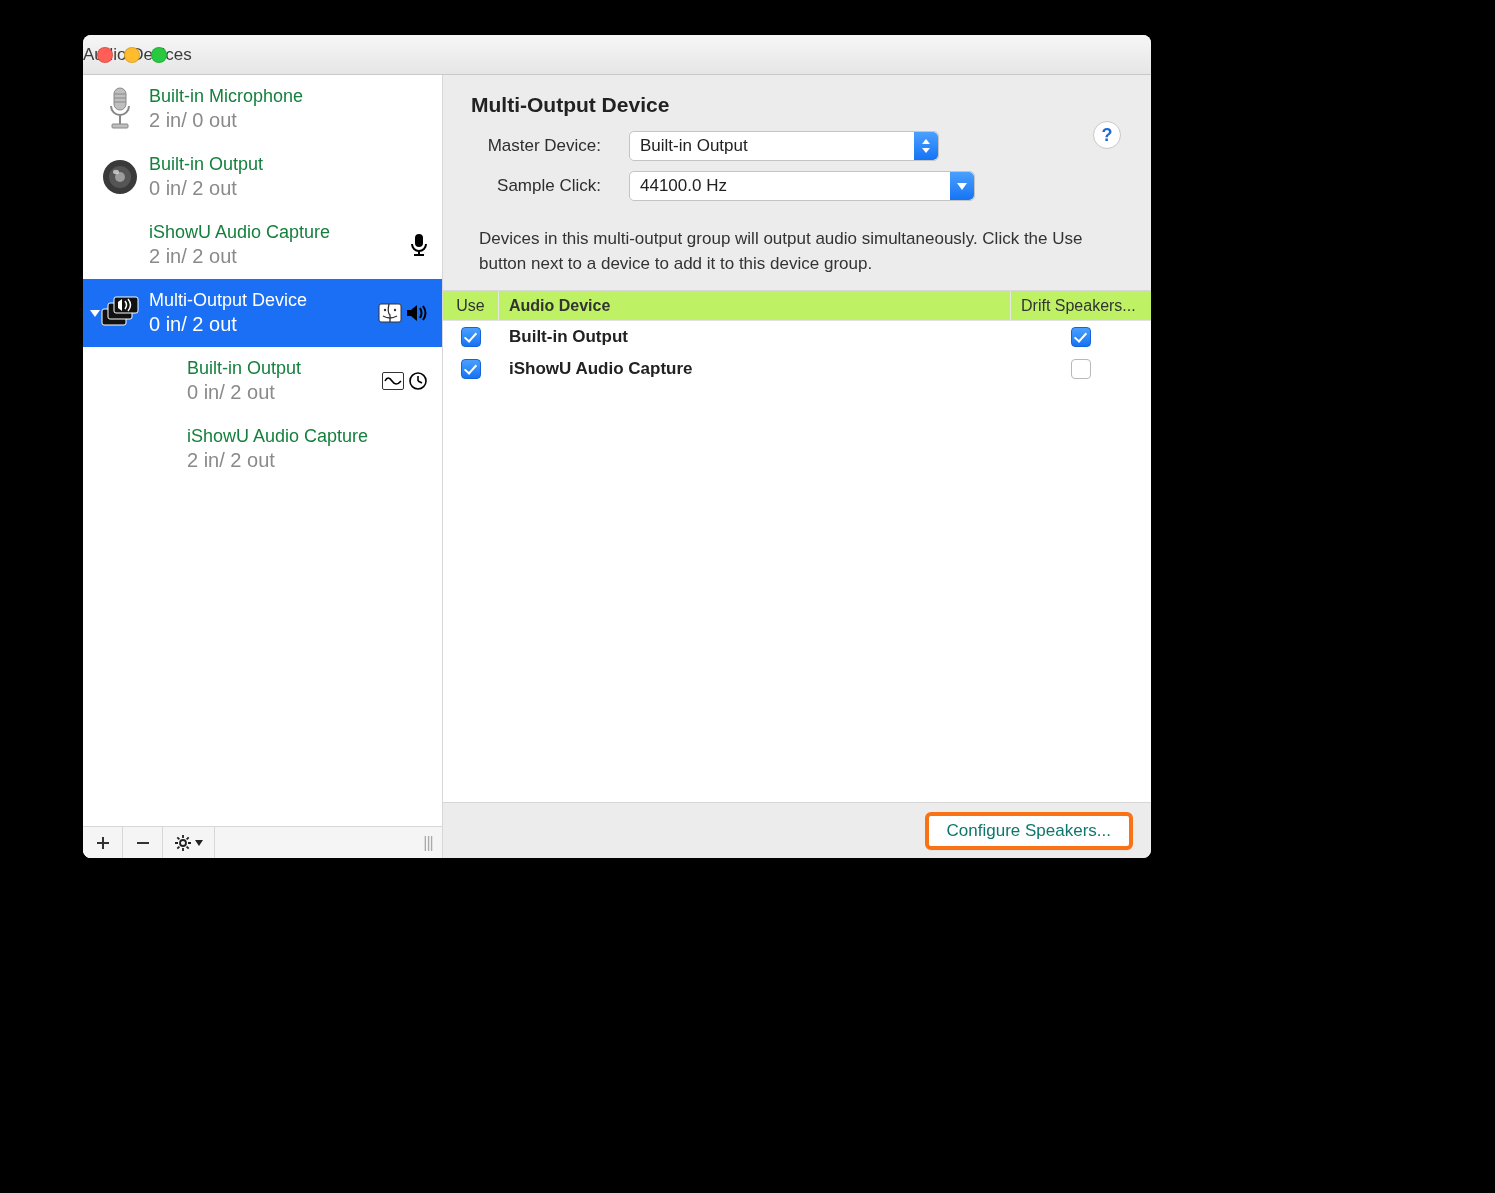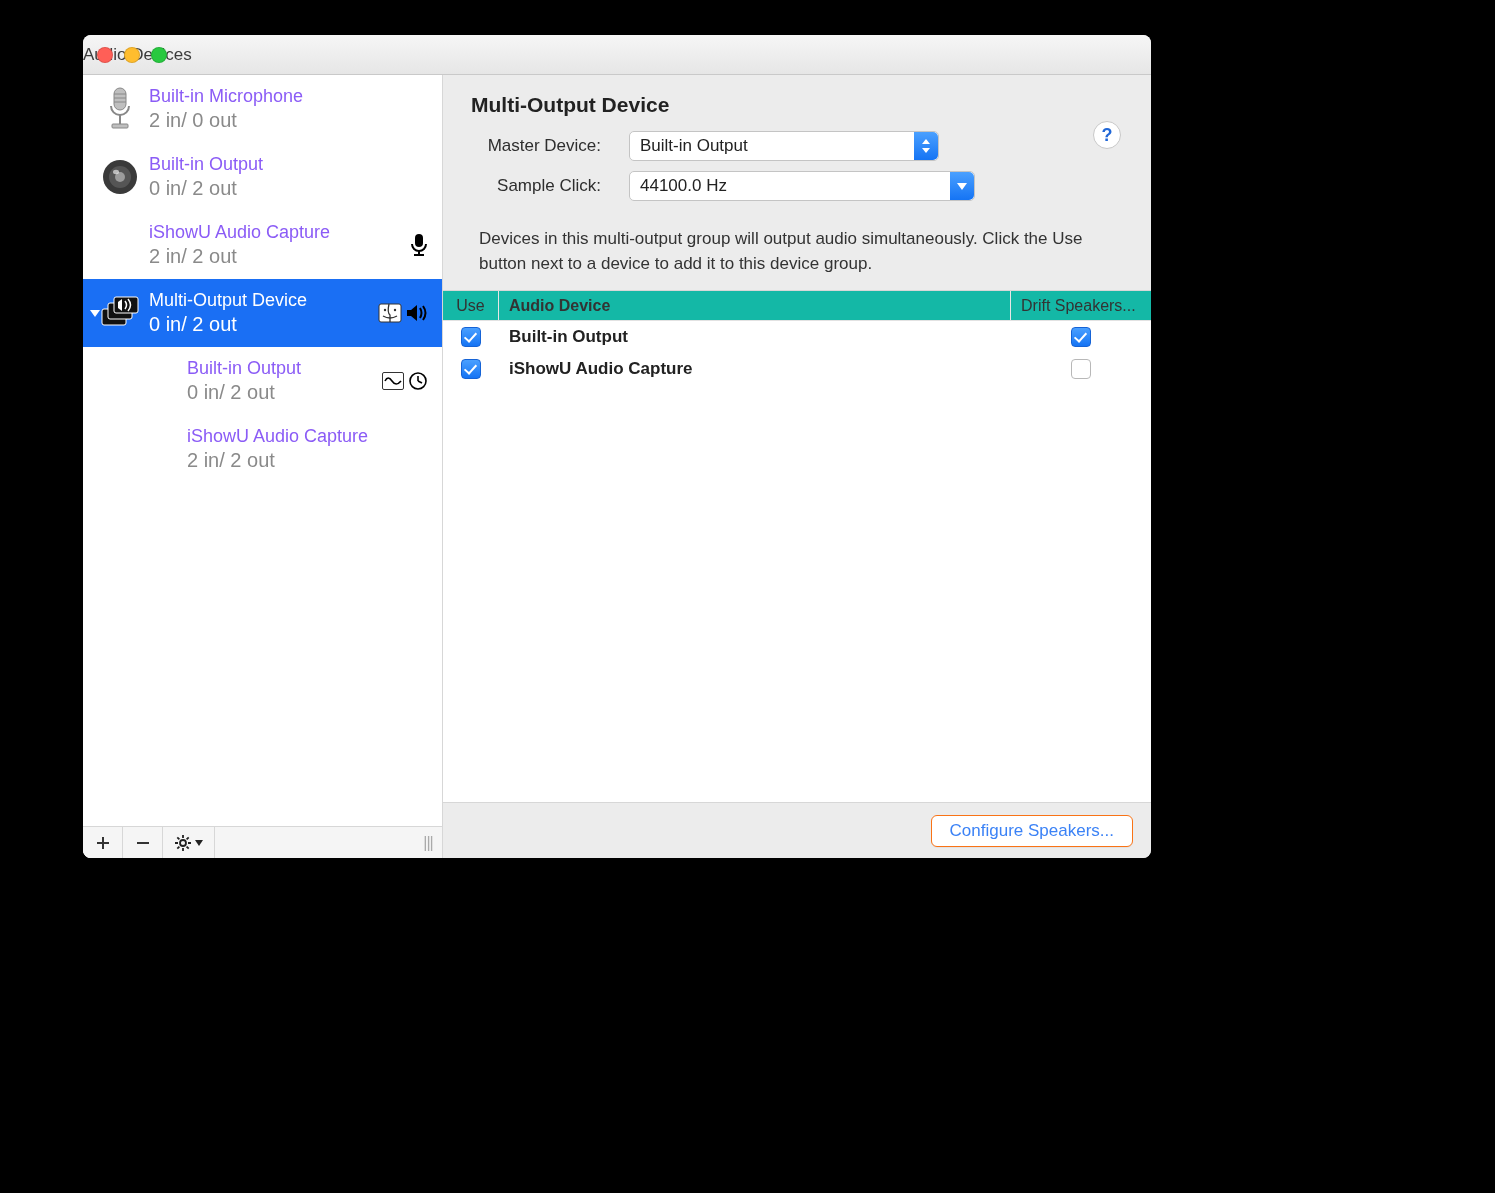--- a/index.html
+++ b/index.html
@@ -80,21 +80,21 @@
     align-items: center;
     flex-shrink: 0;
   }
   .device-item .text-slot {
     flex: 1;
     min-width: 0;
     padding-left: 4px;
   }
   .device-name {
     font-size: 18px;
-    color: #8b5cf6;
+    color: #15803d;
     margin-bottom: 2px;
   }
   .device-io {
     font-size: 20px;
     color: #8a8a8a;
   }
   .device-item .right-icons {
     display: flex;
     gap: 4px;
     align-items: center;
@@ -236,21 +236,21 @@
     border-top: 1px solid #d7d7d7;
     border-bottom: 1px solid #d7d7d7;
     flex: 1;
     min-height: 0;
     display: flex;
     flex-direction: column;
   }
   .table-header {
     display: flex;
     height: 30px;
-    background: #14b8a6;
+    background: #bef264;
     border-bottom: 1px solid #e2e2e2;
     align-items: center;
     font-size: 16px;
     color: #333;
   }
   .th {
     padding: 0 10px;
     border-right: 1px solid #e6e6e6;
     height: 100%;
     display: flex;
@@ -292,24 +292,24 @@
   }
   .main-footer {
     height: 55px;
     display: flex;
     align-items: center;
     justify-content: flex-end;
     padding: 0 18px;
   }
   .push-btn {
     background: #fff;
-    border: 1px solid #f97316;
+    border: 4px solid #f97316;
     border-radius: 6px;
     font-size: 17px;
-    color: #3b82f6;
+    color: #0f766e;
     padding: 5px 18px;
     box-shadow: 0 1px 0 rgba(0,0,0,0.04);
   }
   svg { display: block; }
   .badge-box {
     width: 22px;
     height: 18px;
     border: 1.5px solid #333;
     border-radius: 2px;
     display:flex;align-items:center;justify-content:center;

